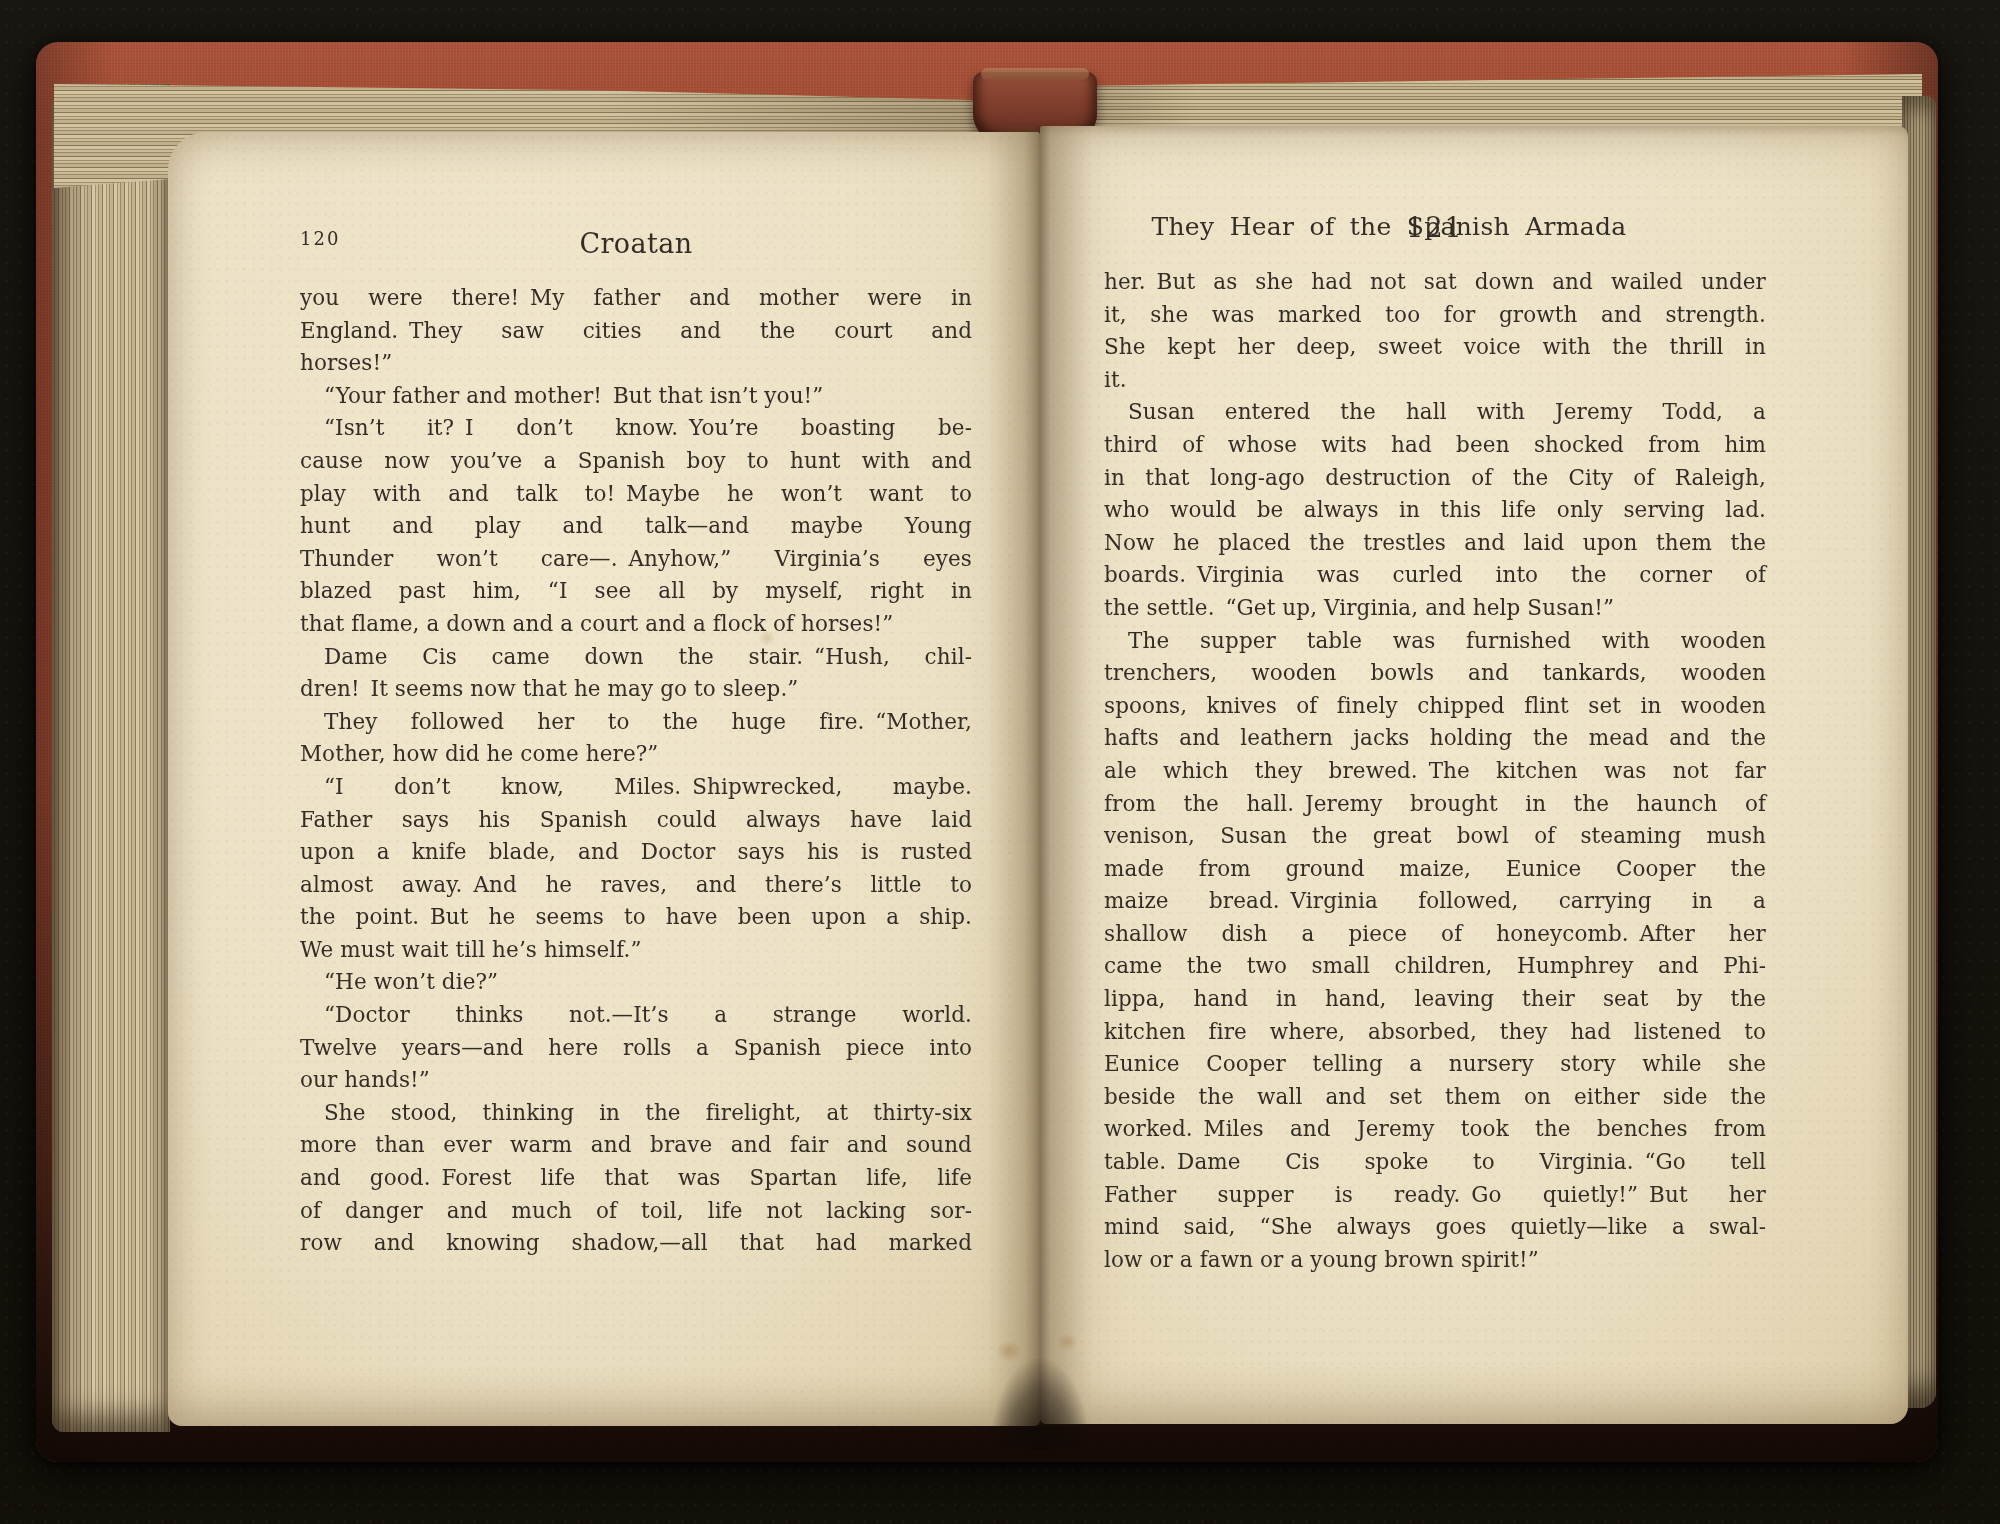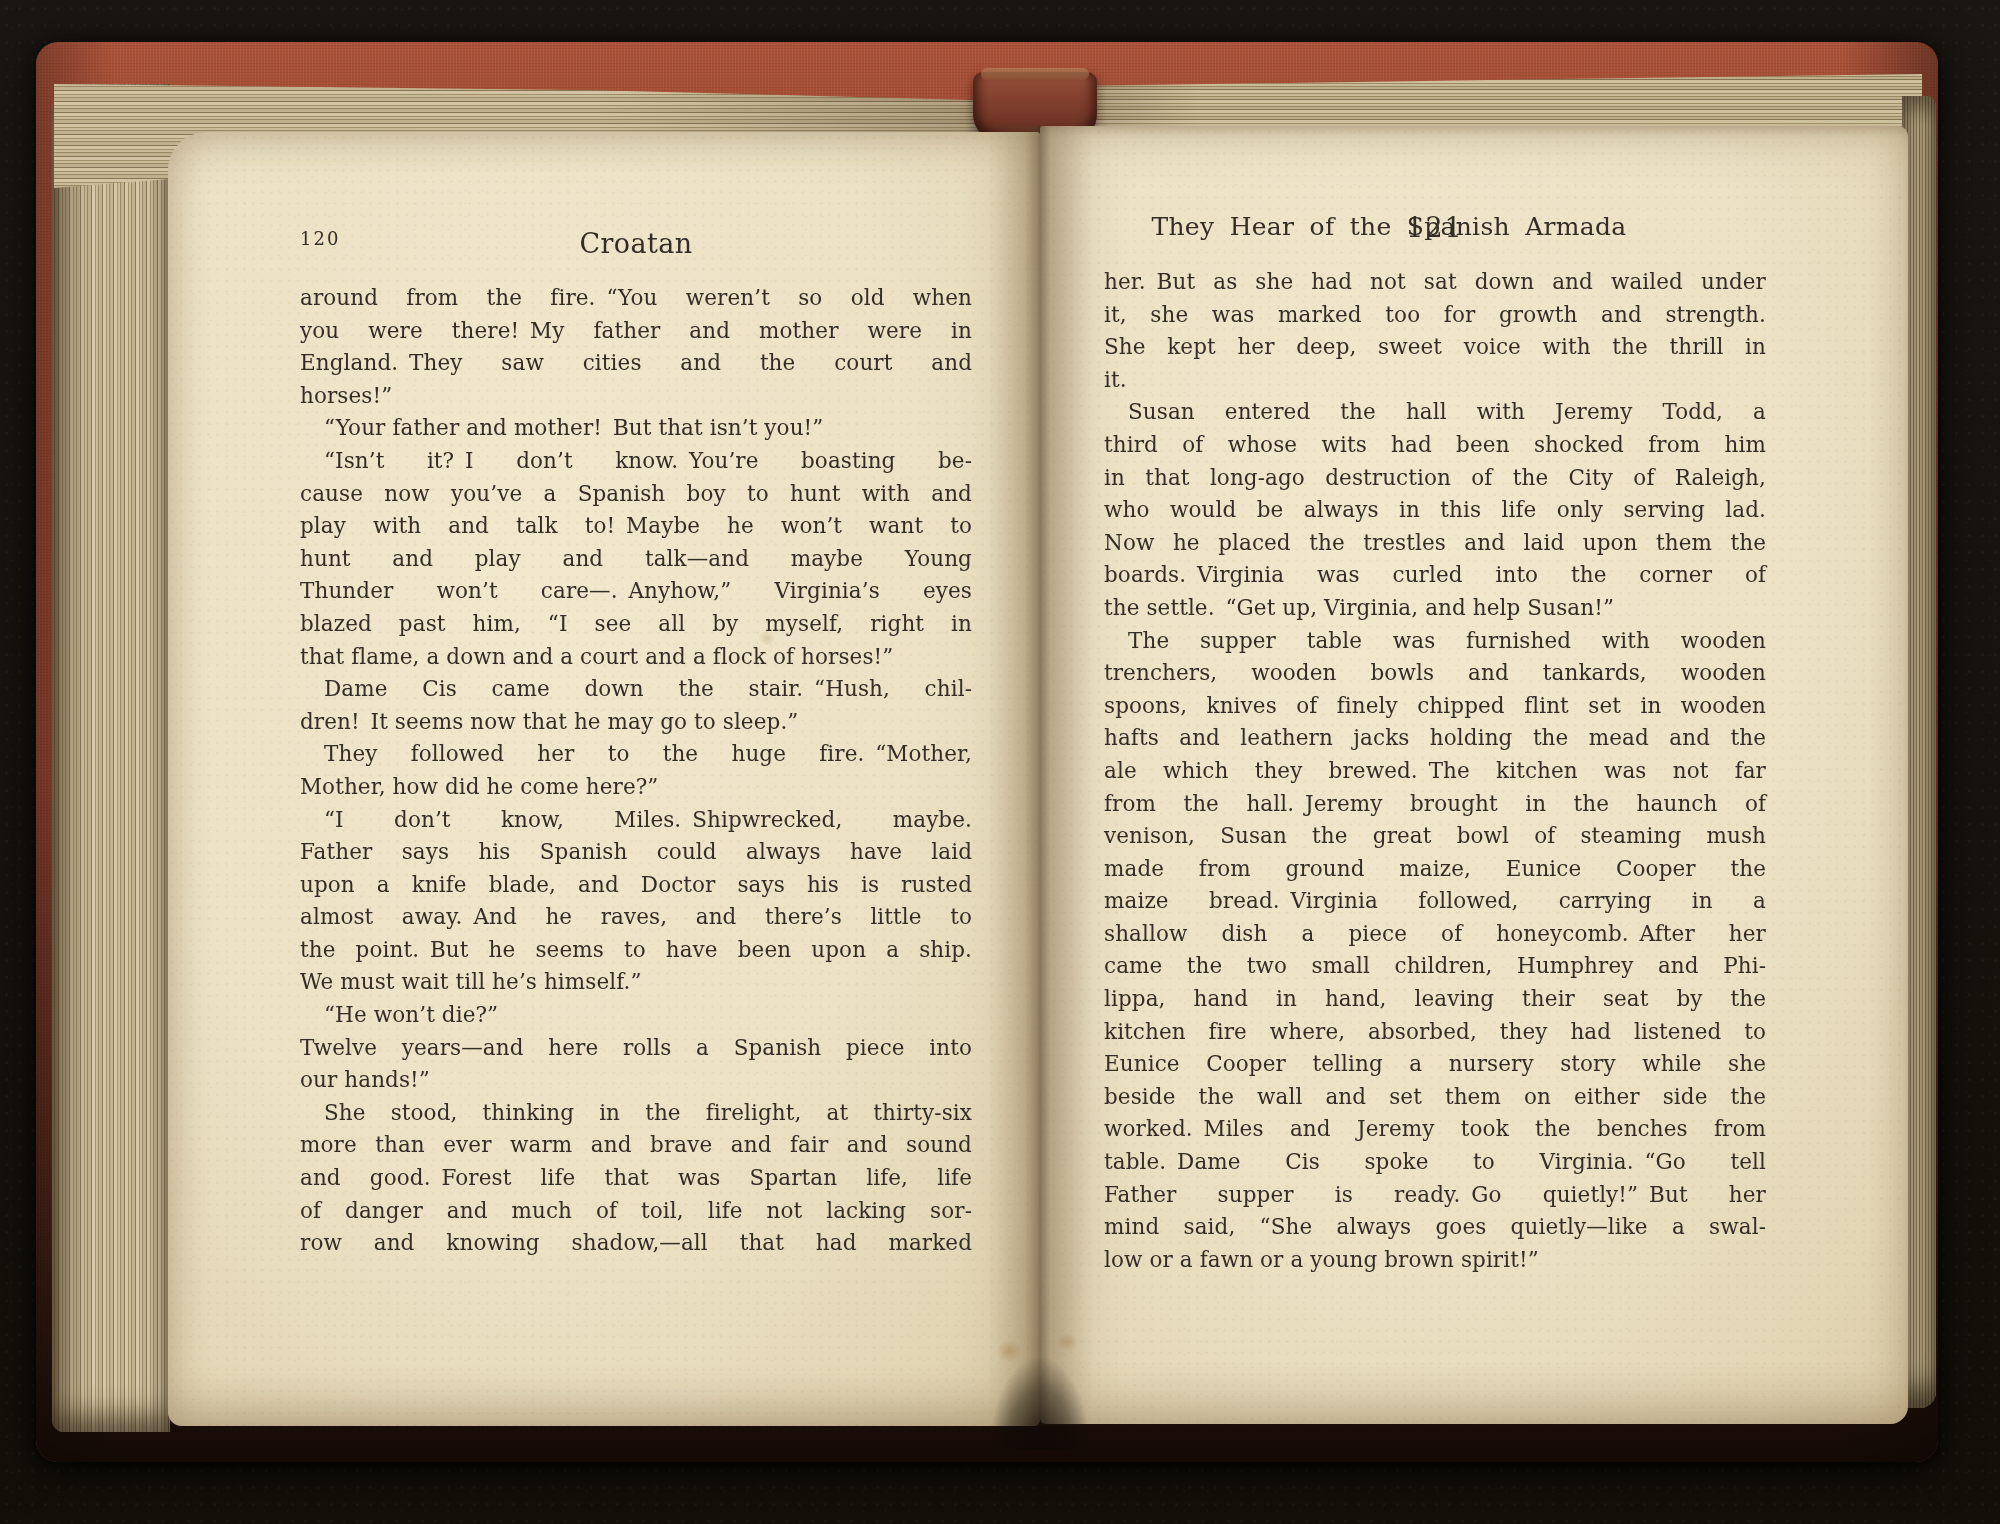--- a/index.html
+++ b/index.html
@@ -138,21 +138,20 @@
   <div class="stack-topright"></div>
   <div class="stack-right"></div>
   <div class="spine-notch"></div>
 
   <div class="page page-left">
     <div class="runhead-row head-left">
       <span class="folio-left">120</span>
       <span>Croatan</span>
     </div>
     <div class="textblock textblock-left">
-        <div class="line">around from the fire. “You weren’t so old when</div>
         <div class="line">you were there! My father and mother were in</div>
         <div class="line">England. They saw cities and the court and</div>
         <div class="line e">horses!”</div>
         <div class="line p e">“Your father and mother! But that isn’t you!”</div>
         <div class="line p">“Isn’t it? I don’t know. You’re boasting be-</div>
         <div class="line">cause now you’ve a Spanish boy to hunt with and</div>
         <div class="line">play with and talk to! Maybe he won’t want to</div>
         <div class="line">hunt and play and talk—and maybe Young</div>
         <div class="line">Thunder won’t care—. Anyhow,” Virginia’s eyes</div>
         <div class="line">blazed past him, “I see all by myself, right in</div>
@@ -161,20 +160,21 @@
         <div class="line e">dren! It seems now that he may go to sleep.”</div>
         <div class="line p">They followed her to the huge fire. “Mother,</div>
         <div class="line e">Mother, how did he come here?”</div>
         <div class="line p">“I don’t know, Miles. Shipwrecked, maybe.</div>
         <div class="line">Father says his Spanish could always have laid</div>
         <div class="line">upon a knife blade, and Doctor says his is rusted</div>
         <div class="line">almost away. And he raves, and there’s little to</div>
         <div class="line">the point. But he seems to have been upon a ship.</div>
         <div class="line e">We must wait till he’s himself.”</div>
         <div class="line p e">“He won’t die?”</div>
+        <div class="line p">“Doctor thinks not.—It’s a strange world.</div>
         <div class="line">Twelve years—and here rolls a Spanish piece into</div>
         <div class="line e">our hands!”</div>
         <div class="line p">She stood, thinking in the firelight, at thirty-six</div>
         <div class="line">more than ever warm and brave and fair and sound</div>
         <div class="line">and good. Forest life that was Spartan life, life</div>
         <div class="line">of danger and much of toil, life not lacking sor-</div>
         <div class="line">row and knowing shadow,—all that had marked</div>
       </div>
   </div>
 

